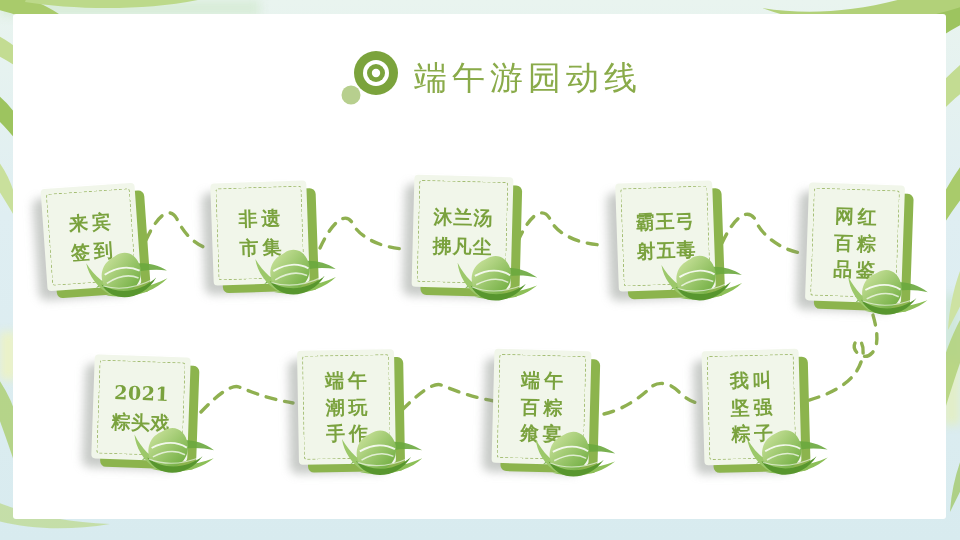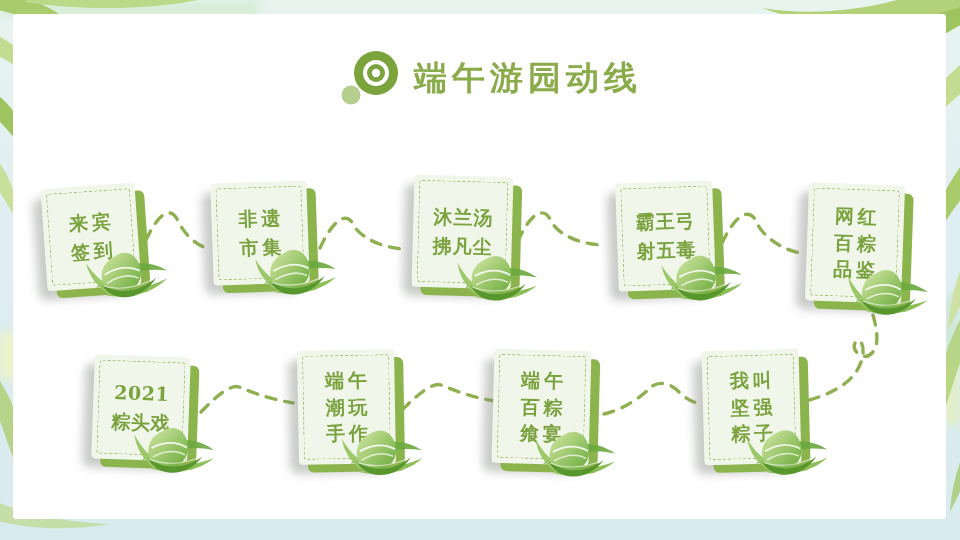--- a/index.html
+++ b/index.html
@@ -21,21 +21,21 @@
     position:absolute;left:13px;top:14px;width:933px;height:505px;
     background:#ffffff;border-radius:3px;z-index:3;
   }
   
   #title-group{
     position:absolute;left:338px;top:48px;z-index:6;
     display:flex;align-items:center;gap:12px;
   }
   #title-icon{display:block;}
   #slide-title{
-    margin:0;font-size:33px;font-weight:bold;color:#8aab4a;
+    margin:0;font-size:33px;font-weight:normal;color:#8aab4a;
     letter-spacing:5px;white-space:nowrap;
   }
   
   #connectors{position:absolute;left:0;top:0;z-index:4;pointer-events:none;}
   
   .card{position:absolute;z-index:5;}
   .card::before{ 
     content:"";position:absolute;inset:0;border-radius:8px;
     transform:translate(-9px,9px);
     background:rgba(125,130,125,.42);filter:blur(5px);

